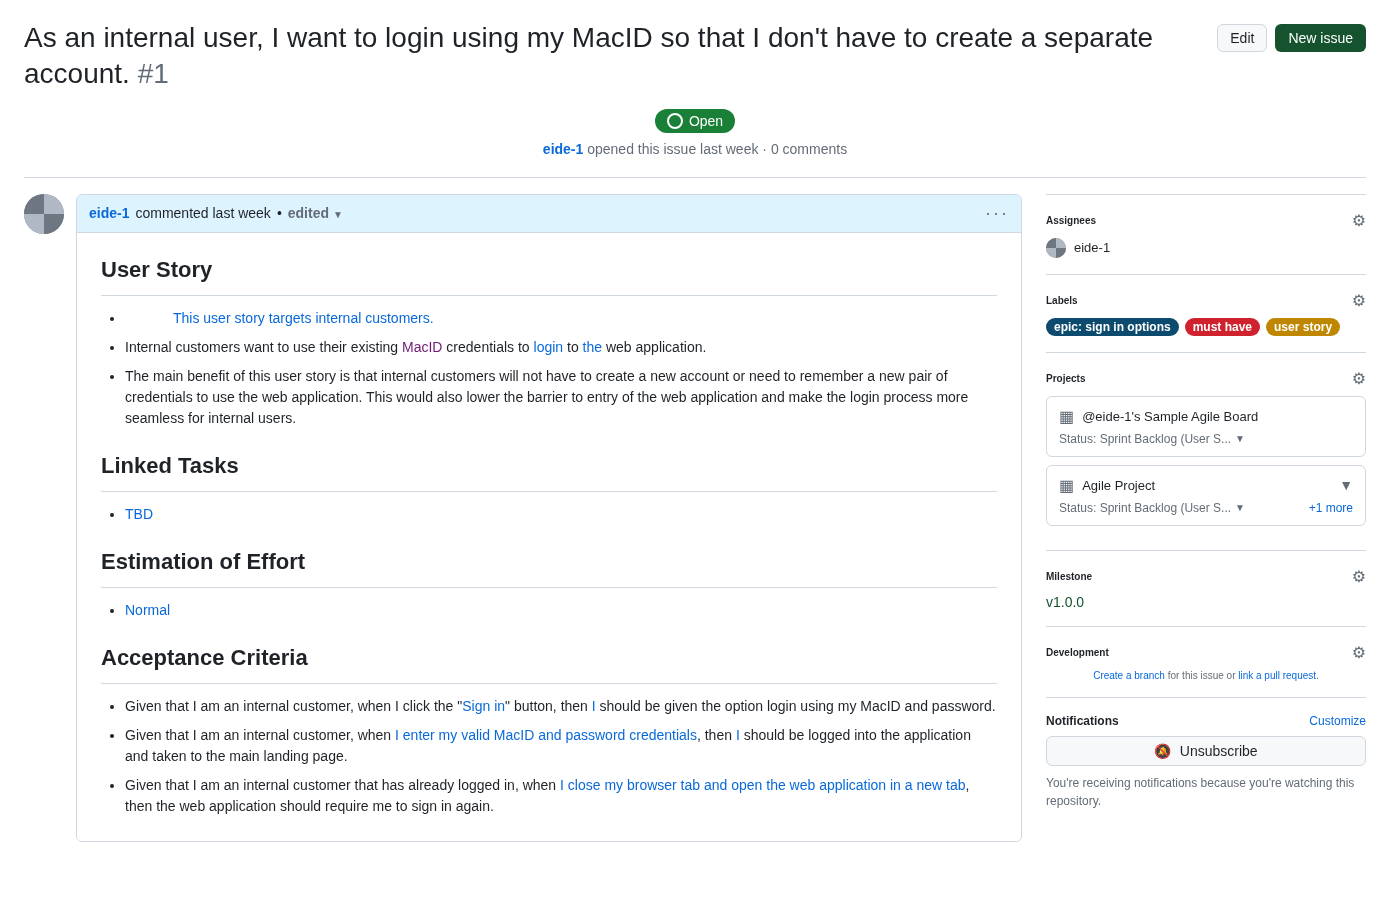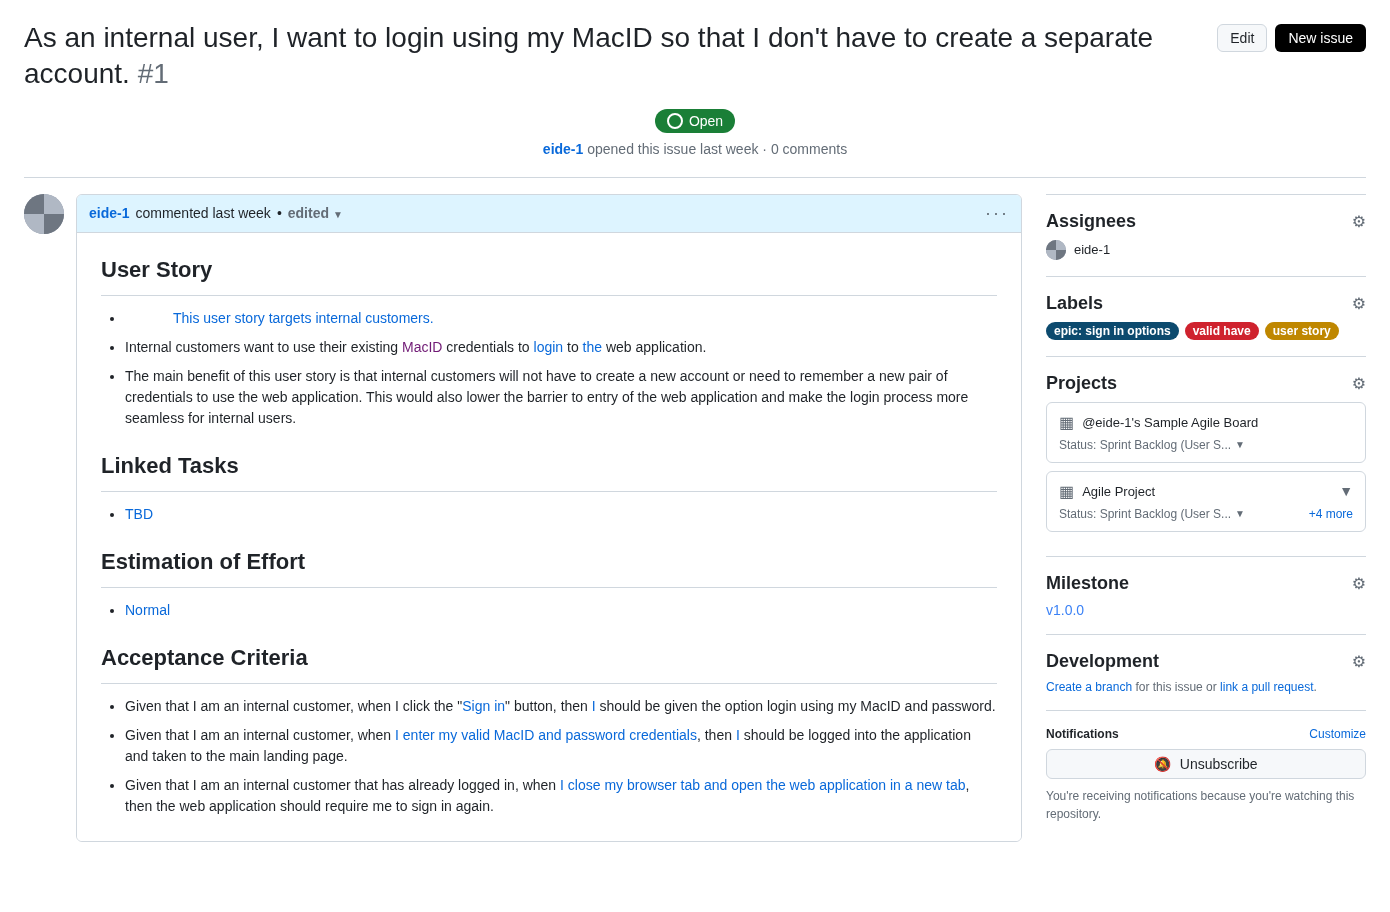--- a/index.html
+++ b/index.html
@@ -6,21 +6,21 @@
     body { font-family: -apple-system, BlinkMacSystemFont, "Segoe UI", Helvetica, Arial, sans-serif; font-size: 14px; color: #1f2328; background: #fff; }
     
     .page-wrapper { max-width: 1390px; margin: 0 auto; padding: 20px 24px; }
     
     
     .issue-header { display: flex; align-items: flex-start; justify-content: flex-end; margin-bottom: 16px; }
     .issue-title { font-size: 28px; font-weight: 400; line-height: 1.3; flex: 1; margin-right: 16px; color: #1f2328; }
     .issue-title .issue-number { color: #636c76; font-weight: 300; }
     .header-actions { display: flex; gap: 8px; align-items: center; flex-shrink: 0; margin-top: 4px; }
     .btn-edit { padding: 5px 12px; border: 1px solid #d0d7de; border-radius: 6px; background: #f6f8fa; color: #1f2328; cursor: pointer; font-size: 14px; }
-    .btn-new-issue { padding: 5px 12px; border: 1px solid transparent; border-radius: 6px; background: #000000; color: #fff; cursor: pointer; font-size: 14px; font-weight: 500; }
+    .btn-new-issue { padding: 5px 12px; border: 1px solid transparent; border-radius: 6px; background: #14532d; color: #fff; cursor: pointer; font-size: 14px; font-weight: 500; }
     
     
     .issue-meta { display: flex; align-items: center; gap: 8px; margin-bottom: 20px; color: #636c76; font-size: 14px; flex-direction: column; }
     .status-badge { display: inline-flex; align-items: center; gap: 6px; background: #1a7f37; color: #fff; padding: 4px 12px; border-radius: 20px; font-size: 14px; font-weight: 500; }
     .status-badge .circle-icon { width: 16px; height: 16px; border: 2px solid #fff; border-radius: 50%; display: inline-block; }
     .divider-line { border: none; border-top: 1px solid #d0d7de; margin: 16px 0; }
     
     
     .main-layout { display: flex; gap: 24px; }
     .content-area { flex: 1; min-width: 0; }
@@ -51,21 +51,21 @@
     .avatar-q:nth-child(1) { background: #6e7681; }
     .avatar-q:nth-child(2) { background: #b0b8c4; }
     .avatar-q:nth-child(3) { background: #b0b8c4; }
     .avatar-q:nth-child(4) { background: #6e7681; }
     
     .comment-wrapper { display: flex; gap: 12px; align-items: flex-start; }
     
     
     .sidebar-section { border-top: 1px solid #d0d7de; padding: 16px 0; }
     .sidebar-section-header { display: flex; align-items: center; justify-content: space-between; margin-bottom: 8px; }
-    .sidebar-section-title { font-size: 18px; font-weight: 600; color: #1f2328; }
+    .sidebar-section-title { font-size: 10px; font-weight: 600; color: #1f2328; }
     .gear-icon { color: #636c76; cursor: pointer; font-size: 16px; }
     .sidebar-user { display: flex; align-items: center; gap: 8px; font-size: 14px; color: #1f2328; }
     .sidebar-avatar { width: 20px; height: 20px; border-radius: 50%; background: #8b94a6; display: grid; grid-template-columns: 1fr 1fr; grid-template-rows: 1fr 1fr; overflow: hidden; }
     .sidebar-avatar-q { background: #6e7681; }
     .sidebar-avatar-q:nth-child(2) { background: #b0b8c4; }
     .sidebar-avatar-q:nth-child(3) { background: #b0b8c4; }
     .sidebar-avatar-q:nth-child(4) { background: #6e7681; }
     
     
     .labels-container { display: flex; flex-wrap: wrap; gap: 6px; }
@@ -78,24 +78,24 @@
     .project-card { border: 1px solid #d0d7de; border-radius: 6px; padding: 10px 12px; margin-bottom: 8px; }
     .project-card-header { display: flex; align-items: center; gap: 8px; font-size: 14px; font-weight: 500; color: #1f2328; margin-bottom: 6px; justify-content: space-between; }
     .project-card-header-left { display: flex; align-items: center; gap: 8px; }
     .project-table-icon { color: #636c76; font-size: 16px; }
     .project-status { display: flex; align-items: center; gap: 4px; font-size: 12px; color: #636c76; }
     .project-expand { color: #636c76; cursor: pointer; }
     .project-status-row { display: flex; align-items: flex-start; justify-content: space-between; }
     .plus-more { color: #0969da; font-size: 12px; }
     
     
-    .milestone-value { font-size: 14px; color: #3b82f6; }
-    
-    
-    .dev-text { font-size: 12px; color: #636c76; margin-top: 4px; }
+    .milestone-value { font-size: 14px; color: #14532d; }
+    
+    
+    .dev-text { font-size: 10px; color: #636c76; margin-top: 4px; text-align: center; }
     .dev-text a { color: #0969da; text-decoration: none; }
     
     
     .notifications-section { border-top: 1px solid #d0d7de; padding: 16px 0; }
     .notifications-header { display: flex; align-items: center; justify-content: space-between; margin-bottom: 8px; }
     .notifications-title { font-size: 12px; font-weight: 600; color: #1f2328; }
     .customize-link { font-size: 12px; color: #0969da; text-decoration: none; cursor: pointer; }
     .unsubscribe-btn { width: 100%; padding: 6px 12px; border: 1px solid #d0d7de; border-radius: 6px; background: #f6f8fa; color: #1f2328; cursor: pointer; font-size: 14px; display: flex; align-items: center; justify-content: center; gap: 8px; margin-bottom: 8px; }
     .notifications-note { font-size: 12px; color: #636c76; line-height: 1.5; }
     
@@ -212,21 +212,21 @@
         </div>
       </div>
 
       <div class="sidebar-section">
         <div class="sidebar-section-header">
           <span class="sidebar-section-title">Labels</span>
           <span class="gear-icon">⚙</span>
         </div>
         <div class="labels-container">
           <span class="label-badge label-epic">epic: sign in options</span>
-          <span class="label-badge label-must">valid have</span>
+          <span class="label-badge label-must">must have</span>
           <span class="label-badge label-user-story">user story</span>
         </div>
       </div>
 
       <div class="sidebar-section">
         <div class="sidebar-section-header">
           <span class="sidebar-section-title">Projects</span>
           <span class="gear-icon">⚙</span>
         </div>
         <div class="project-card">
@@ -249,21 +249,21 @@
               <span class="project-table-icon">▦</span>
               <span style="font-size:13px;font-weight:500;">Agile Project</span>
             </div>
             <span class="project-expand">▼</span>
           </div>
           <div class="project-status-row">
             <div class="project-status">
               <span>Status: Sprint Backlog (User S...</span>
               <span class="dropdown-arrow">▼</span>
             </div>
-            <span class="plus-more">+4 more</span>
+            <span class="plus-more">+1 more</span>
           </div>
         </div>
       </div>
 
       <div class="sidebar-section">
         <div class="sidebar-section-header">
           <span class="sidebar-section-title">Milestone</span>
           <span class="gear-icon">⚙</span>
         </div>
         <span class="milestone-value">v1.0.0</span>

